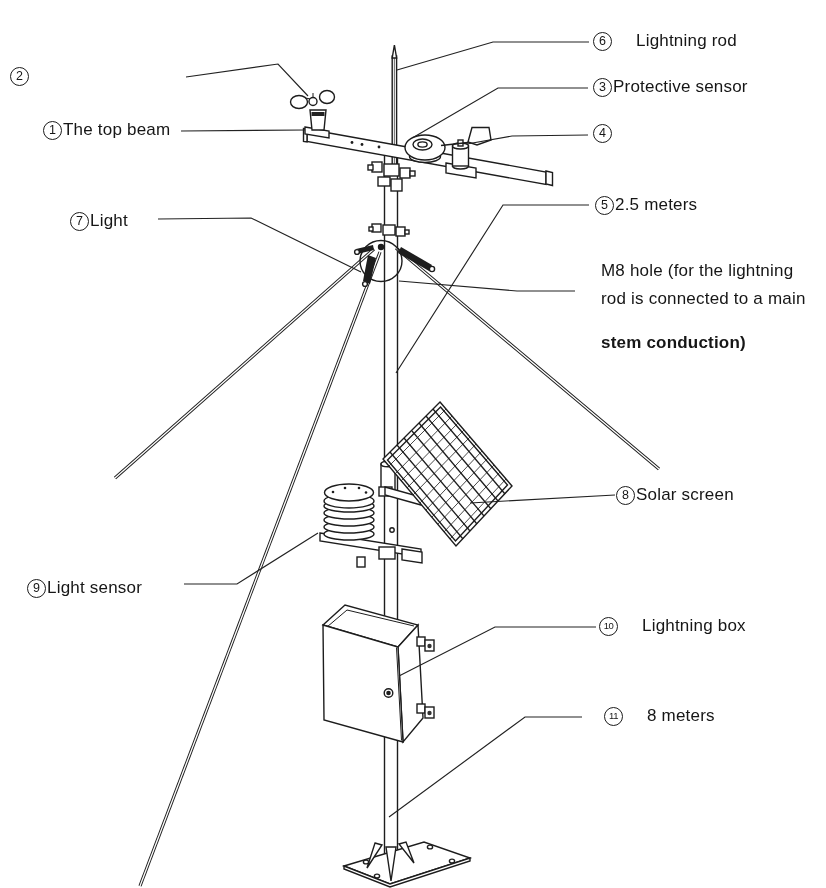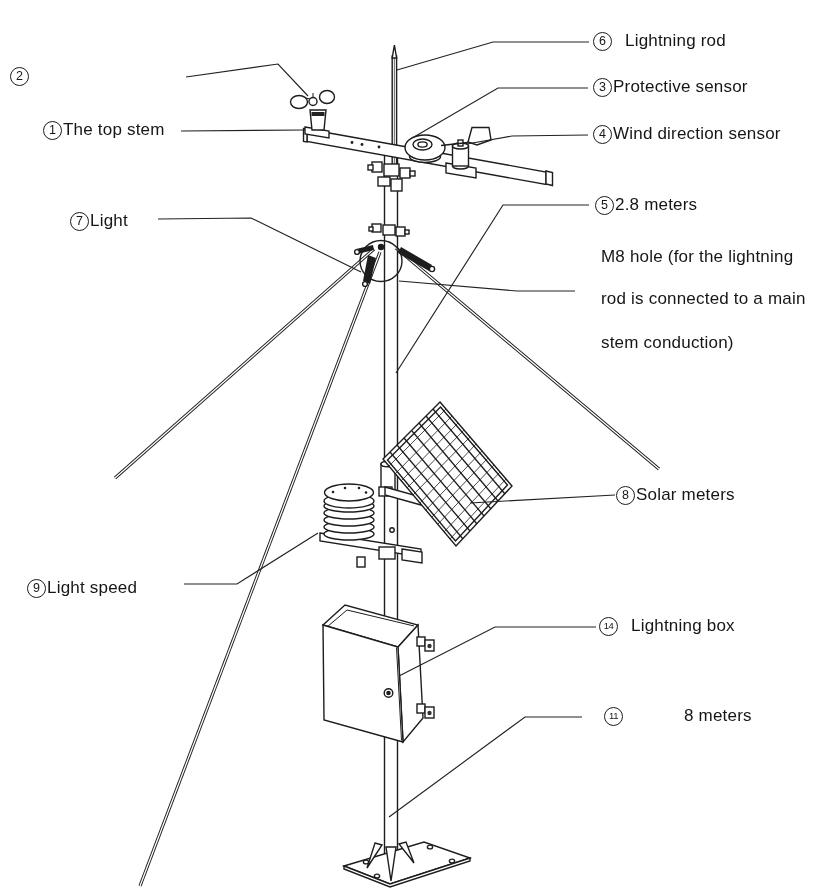--- a/index.html
+++ b/index.html
@@ -2,21 +2,21 @@
 <html><head>
 <meta charset="utf-8">
 <style>
   html,body{margin:0;padding:0;background:#ffffff;}
   .canvas{position:relative;width:826px;height:888px;background:#ffffff;overflow:hidden;
           font-family:"Liberation Sans","DejaVu Sans",sans-serif;color:#161616;}
   svg{position:absolute;left:0;top:0;}
   .label{position:absolute;display:flex;align-items:center;white-space:nowrap;
          font-size:17px;letter-spacing:.2px;}
   .label .txt{margin-left:1px;}
-  .label.gap .txt{margin-left:13px;}
+  .label.gap .txt{margin-left:24px;}
   .cnum{box-sizing:border-box;flex:0 0 auto;width:19px;height:19px;border:1.4px solid #1c1c1c;
         border-radius:50%;display:inline-flex;align-items:center;justify-content:center;
         font-size:12.5px;line-height:1;}
   .cnum.two{font-size:9.5px;letter-spacing:-.5px;}
   .note{position:absolute;white-space:nowrap;font-size:17px;letter-spacing:.2px;}
   
   .s{stroke:#1d1d1d;stroke-width:1.4;fill:#fff;}
   .sn{stroke:#1d1d1d;stroke-width:1.4;fill:none;}
   .thin{stroke:#1d1d1d;stroke-width:1;fill:none;}
   .ld{stroke:#222;stroke-width:1.15;fill:none;}
@@ -217,64 +217,63 @@
     <polyline class="ld" points="582,717 525,717 389,817"></polyline>
   </g>
 </svg>
 
 <div class="label" style="left:10px;top:67px;">
   <span class="cnum">2</span>
 </div>
 
 <div class="label" style="left:43px;top:120px;">
   <span class="cnum">1</span>
-  <span class="txt">The top stem</span>
+  <span class="txt">The top beam</span>
 </div>
 
 <div class="label" style="left:70px;top:211px;">
   <span class="cnum">7</span>
   <span class="txt">Light</span>
 </div>
 
 <div class="label" style="left:27px;top:578px;">
   <span class="cnum">9</span>
-  <span class="txt">Light speed</span>
+  <span class="txt">Light sensor</span>
 </div>
 
 <div class="label gap" style="left:593px;top:31px;">
   <span class="cnum">6</span>
   <span class="txt">Lightning rod</span>
 </div>
 
 <div class="label" style="left:593px;top:77px;">
   <span class="cnum">3</span>
   <span class="txt">Protective sensor</span>
 </div>
 
 <div class="label" style="left:593px;top:124px;">
   <span class="cnum">4</span>
-  <span class="txt">Wind direction sensor</span>
 </div>
 
 <div class="label" style="left:595px;top:195px;">
   <span class="cnum">5</span>
-  <span class="txt">2.8 meters</span>
-</div>
-<div class="note" style="left:601px;top:247px;">M8 hole (for the lightning</div>
+  <span class="txt">2.5 meters</span>
+</div>
+<div class="note" style="left:601px;top:261px;">M8 hole (for the lightning</div>
 <div class="note" style="left:601px;top:289px;">rod is connected to a main</div>
-<div class="note" style="left:601px;top:333px;">stem conduction)</div>
+<div class="note" style="left:601px;top:333px;font-weight:bold;">stem conduction)</div>
 
 <div class="label" style="left:616px;top:485px;">
   <span class="cnum">8</span>
-  <span class="txt">Solar meters</span>
+  <span class="txt">Solar screen</span>
 </div>
 
 <div class="label gap" style="left:599px;top:616px;">
-  <span class="cnum two">14</span>
+  <span class="cnum two">10</span>
   <span class="txt">Lightning box</span>
 </div>
 
-<div class="label gap" style="left:604px;top:706px;gap:48px;">
+<div class="label gap" style="left:604px;top:706px;">
   <span class="cnum two">11</span>
   <span class="txt">8 meters</span>
 </div>
 
 </div>
 
 </body></html>

